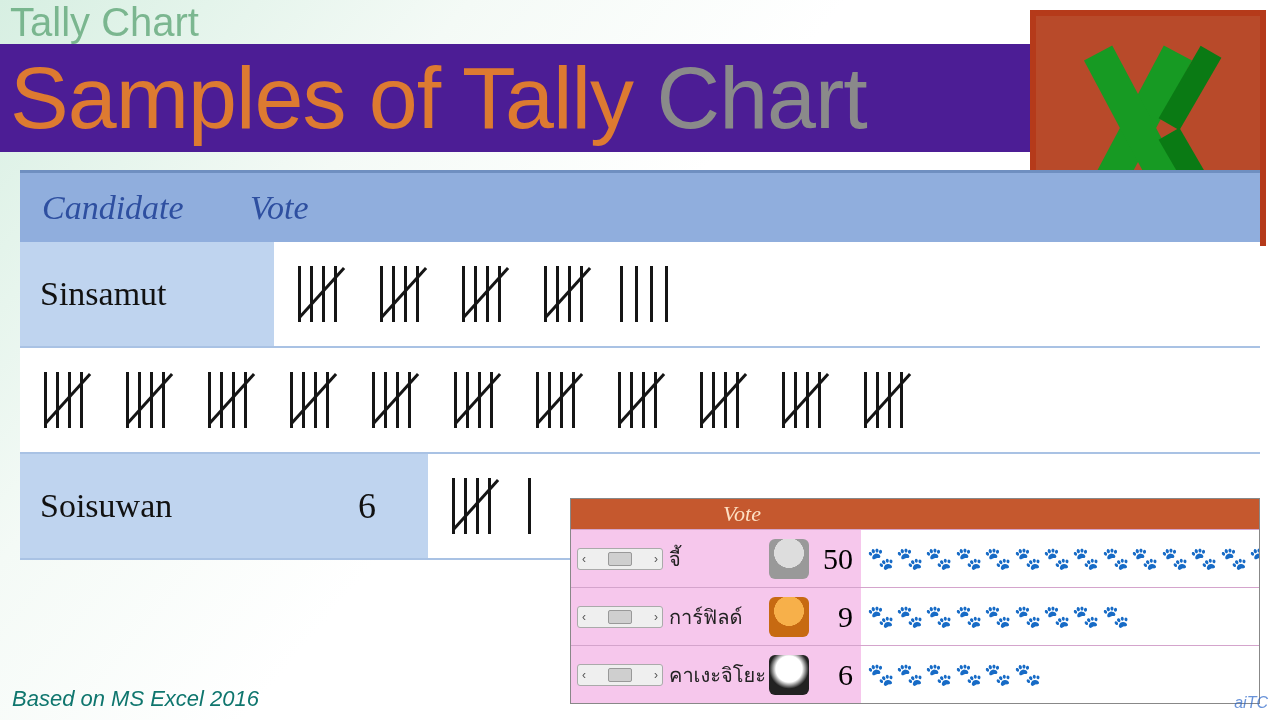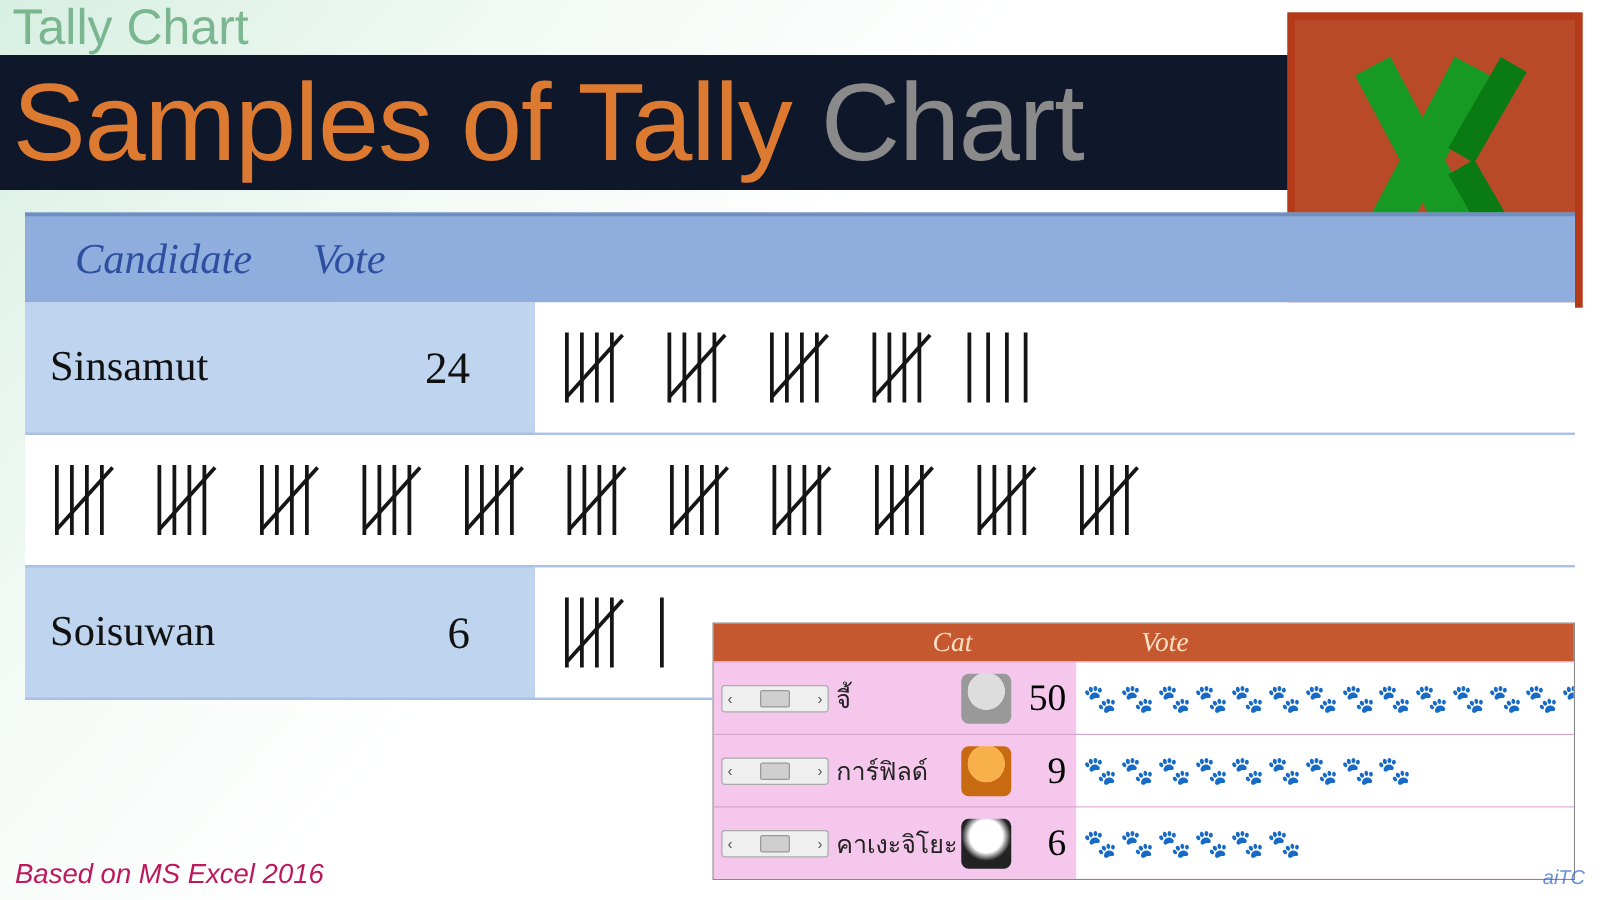--- a/index.html
+++ b/index.html
@@ -1,36 +1,36 @@
 <!DOCTYPE html>
 <html><head>
 <meta charset="utf-8">
 <style>
   * { margin: 0; padding: 0; box-sizing: border-box; }
   html, body { width: 1280px; height: 720px; font-family: "Segoe UI", Tahoma, sans-serif; overflow: hidden; }
   body { background: linear-gradient(130deg, #d7efe2 0%, #f4faf6 25%, #ffffff 45%); position: relative; }
 
   .supertitle { position: absolute; left: 10px; top: 0px; font-size: 40px; color: #62a87a; font-weight: 400; opacity: .8; }
-  .title-banner { position: absolute; left: 0; top: 44px; width: 1040px; height: 108px; background: #0f172a; display: flex; align-items: center; padding-left: 10px; }
+  .title-banner { position: absolute; left: 0; top: 44px; width: 1040px; height: 108px; background: #4c1d95; display: flex; align-items: center; padding-left: 10px; }
   .title-banner .title { font-size: 88px; font-weight: 300; letter-spacing: -1px; }
   .title-banner .title .orange { color: #dd7a31; font-weight: 500; }
   .title-banner .title .gray   { color: #8a8a8a; }
 
   .logo-box { position: absolute; right: 14px; top: 10px; width: 236px; height: 236px; border: 6px solid #b53a1a; background: #b84a2a; display: flex; align-items: center; justify-content: center; }
   .logo-x { position: relative; width: 140px; height: 160px; }
   .logo-x span { position: absolute; background: #179a23; }
   .logo-x .a { width: 32px; height: 170px; transform: rotate(28deg); left: 44px; top: -5px; }
   .logo-x .b { width: 32px; height: 170px; transform: rotate(-28deg); left: 44px; top: -5px; }
   .logo-x .c { width: 24px; height: 84px;  transform: rotate(30deg);  left: 100px; top: -2px; background:#0a7a14; }
   .logo-x .d { width: 24px; height: 84px;  transform: rotate(-30deg); left: 100px; top: 80px; background:#0a7a14; }
 
   
   .cand-frame { position: absolute; left: 20px; top: 170px; width: 1240px; }
   .cand-head { background: #90aedd; height: 72px; display: flex; align-items: center; font-family: "Comic Sans MS", cursive; font-style: italic; color: #2e4fa0; font-size: 34px; border-top: 3px solid #6f8fc0; }
-  .cand-head .col-name { width: 230px; padding-left: 40px; }
+  .cand-head .col-name { width: 230px; padding-left: 22px; }
   .cand-head .col-vote { width: 130px; }
   .cand-body { background: #bfd4ef; }
   .cand-row { display: flex; align-items: center; height: 106px; border-bottom: 2px solid #a9c2e4; font-family: "Comic Sans MS", cursive; font-size: 34px; color: #111; gap: 24px; }
   .cand-row .name  { width: 230px; padding-left: 20px; }
   .cand-row .vote  { width: 130px; text-align: right; padding-right: 28px; font-size: 36px; }
   .cand-row .marks { flex: 1; background: #fff; height: 100%; display: flex; align-items: center; padding-left: 18px; overflow: hidden; }
 
   
   .tgroup { display: inline-block; position: relative; width: 64px; height: 60px; margin-right: 18px; vertical-align: middle; }
   .tgroup i { position: absolute; top: 2px; width: 3px; height: 56px; background: #151515; }
@@ -54,21 +54,21 @@
   .caticon.gray   { background: radial-gradient(circle at 50% 35%, #ddd 0 45%, #999 46% 100%); }
   .caticon.orange { background: radial-gradient(circle at 50% 35%, #f7b04a 0 45%, #c76a12 46% 100%); }
   .caticon.bw     { background: radial-gradient(circle at 50% 35%, #fff 0 40%, #222 60% 100%); }
   .catvote { width: 46px; text-align: right; padding-right: 8px; font-family: "Comic Sans MS", cursive; font-size: 30px; }
   .paws { flex: 1; background: #fff; height: 100%; display: flex; align-items: center; padding-left: 6px; overflow: hidden; }
   .paw { font-size: 22px; margin-right: 2px; }
   .paw.gray  { color:#555; }
   .paw.orange{ color:#d65a1a; }
   .paw.bw    { color:#222; }
 
-  .footer { position: absolute; left: 12px; bottom: 8px; font-style: italic; color: #be185d; font-size: 22px; }
+  .footer { position: absolute; left: 12px; bottom: 8px; font-style: italic; color: #0f766e; font-size: 22px; }
   .footer-right { position: absolute; right: 12px; bottom: 8px; font-style: italic; color: #2b66c9; font-size: 16px; opacity:.7; }
 </style>
 </head>
 <body>
 
 <div class="supertitle">Tally Chart</div>
 
 <div class="title-banner">
   <div class="title">
     <span class="orange">Samples of Tally</span><span class="gray"> Chart</span>
@@ -85,21 +85,20 @@
 </div>
 
 <div class="cand-frame">
   <div class="cand-head">
     <div class="col-name">Candidate</div>
     <div class="col-vote">Vote</div>
   </div>
   <div class="cand-body" id="cand-body">
       <div class="cand-row">
         <div class="name">Sinsamut</div>
-        <div class="vote">24</div>
         <div class="marks">
           <span class="tgroup">
             <i></i>
             <i></i>
             <i></i>
             <i></i>
             <span class="slash"></span>
           </span>
           <span class="tgroup">
             <i></i>
@@ -222,21 +221,20 @@
           </span>
           <span class="tsingle"></span>
         </div>
       </div>
     </div>
 </div>
 
 <div class="cat-frame">
   <div class="cat-head">
     <div style="width:96px"></div>
-    <div class="c1">Cat</div>
     <div class="c2">Vote</div>
   </div>
   <div id="cat-body">
       <div class="catrow">
         <div class="scroller">
           <span>‹</span>
           <span class="thumb"></span>
           <span>›</span>
         </div>
         <div class="catname">จี้</div>

